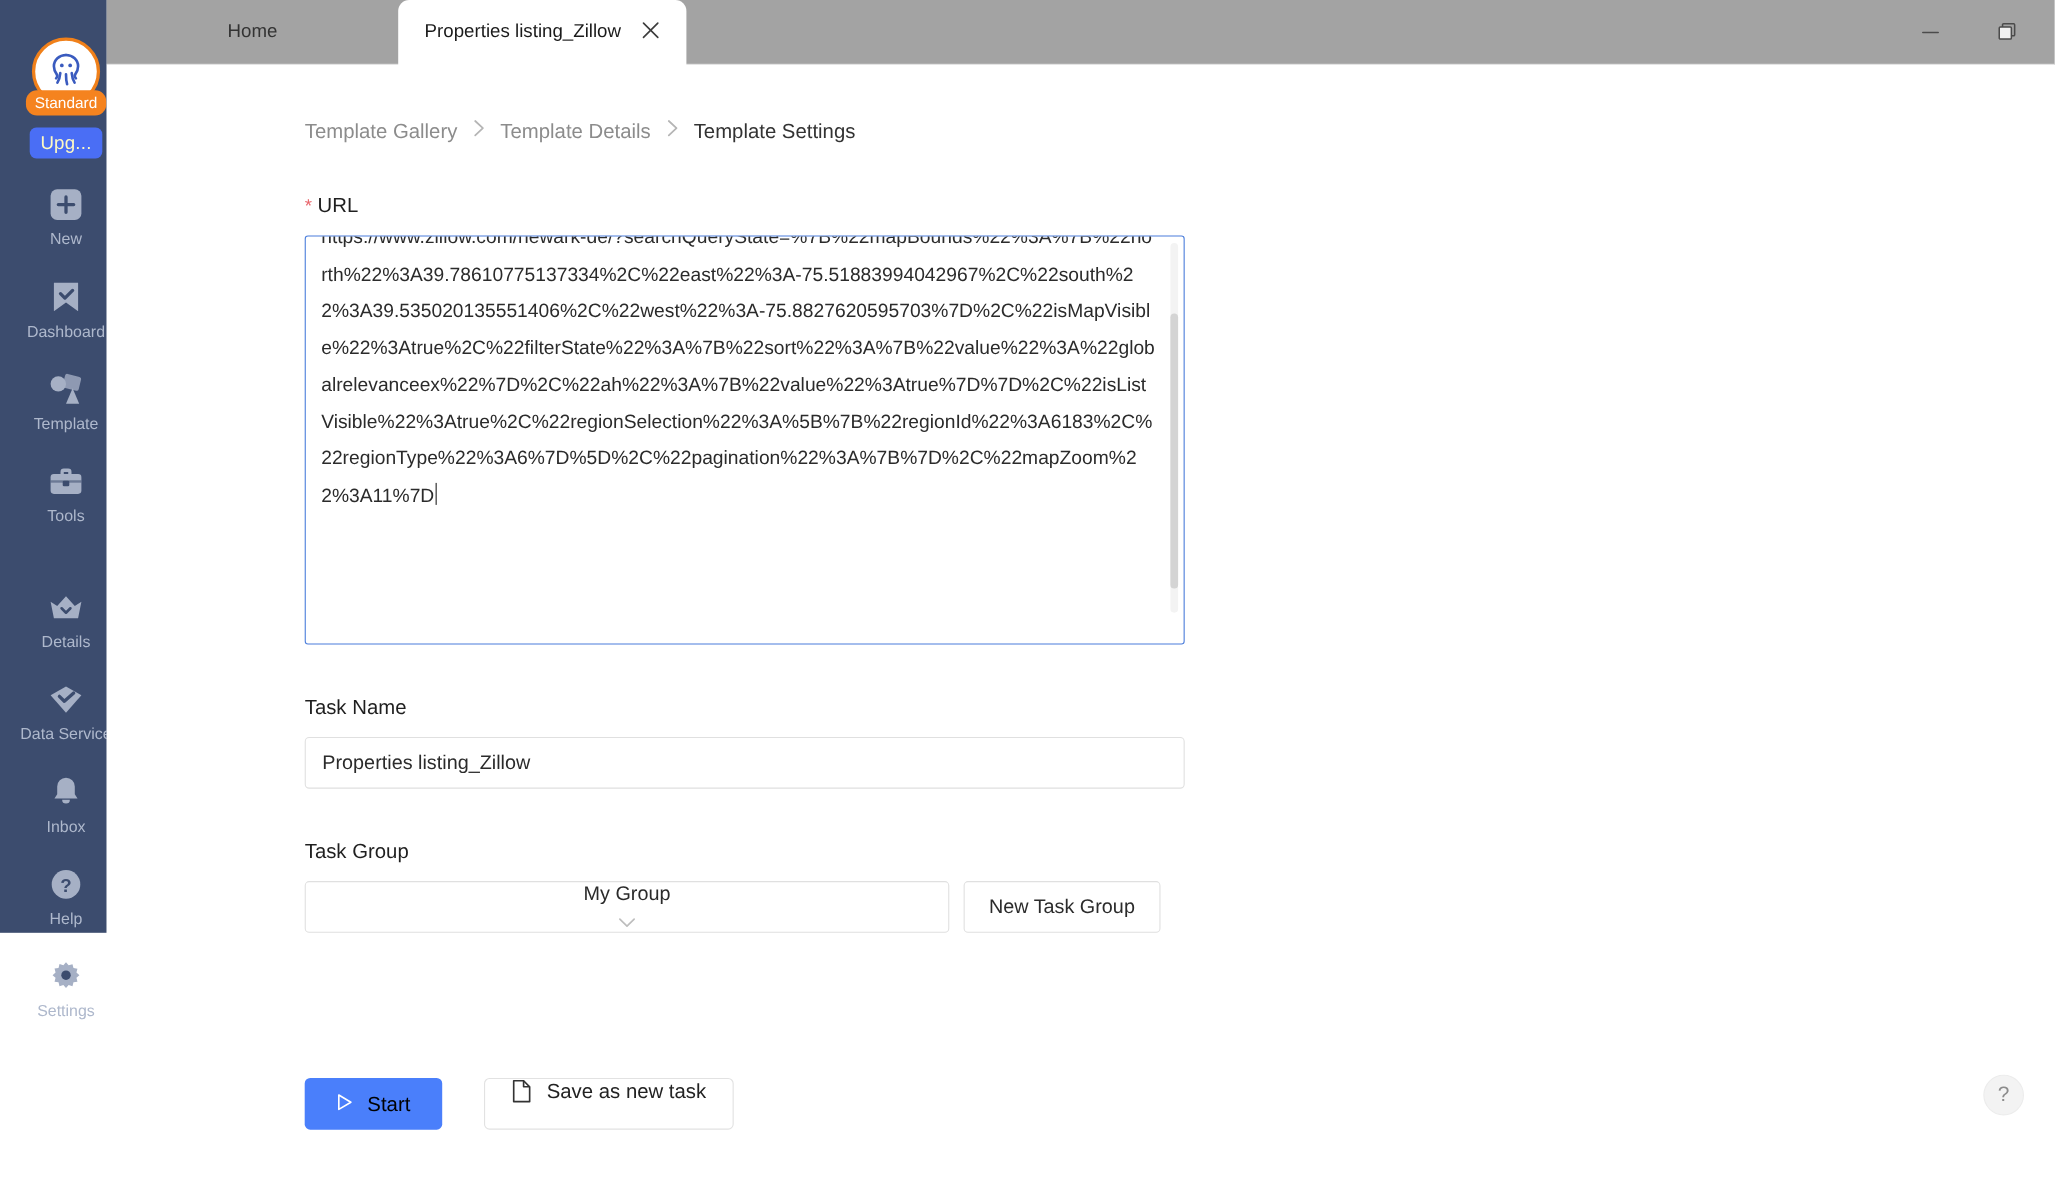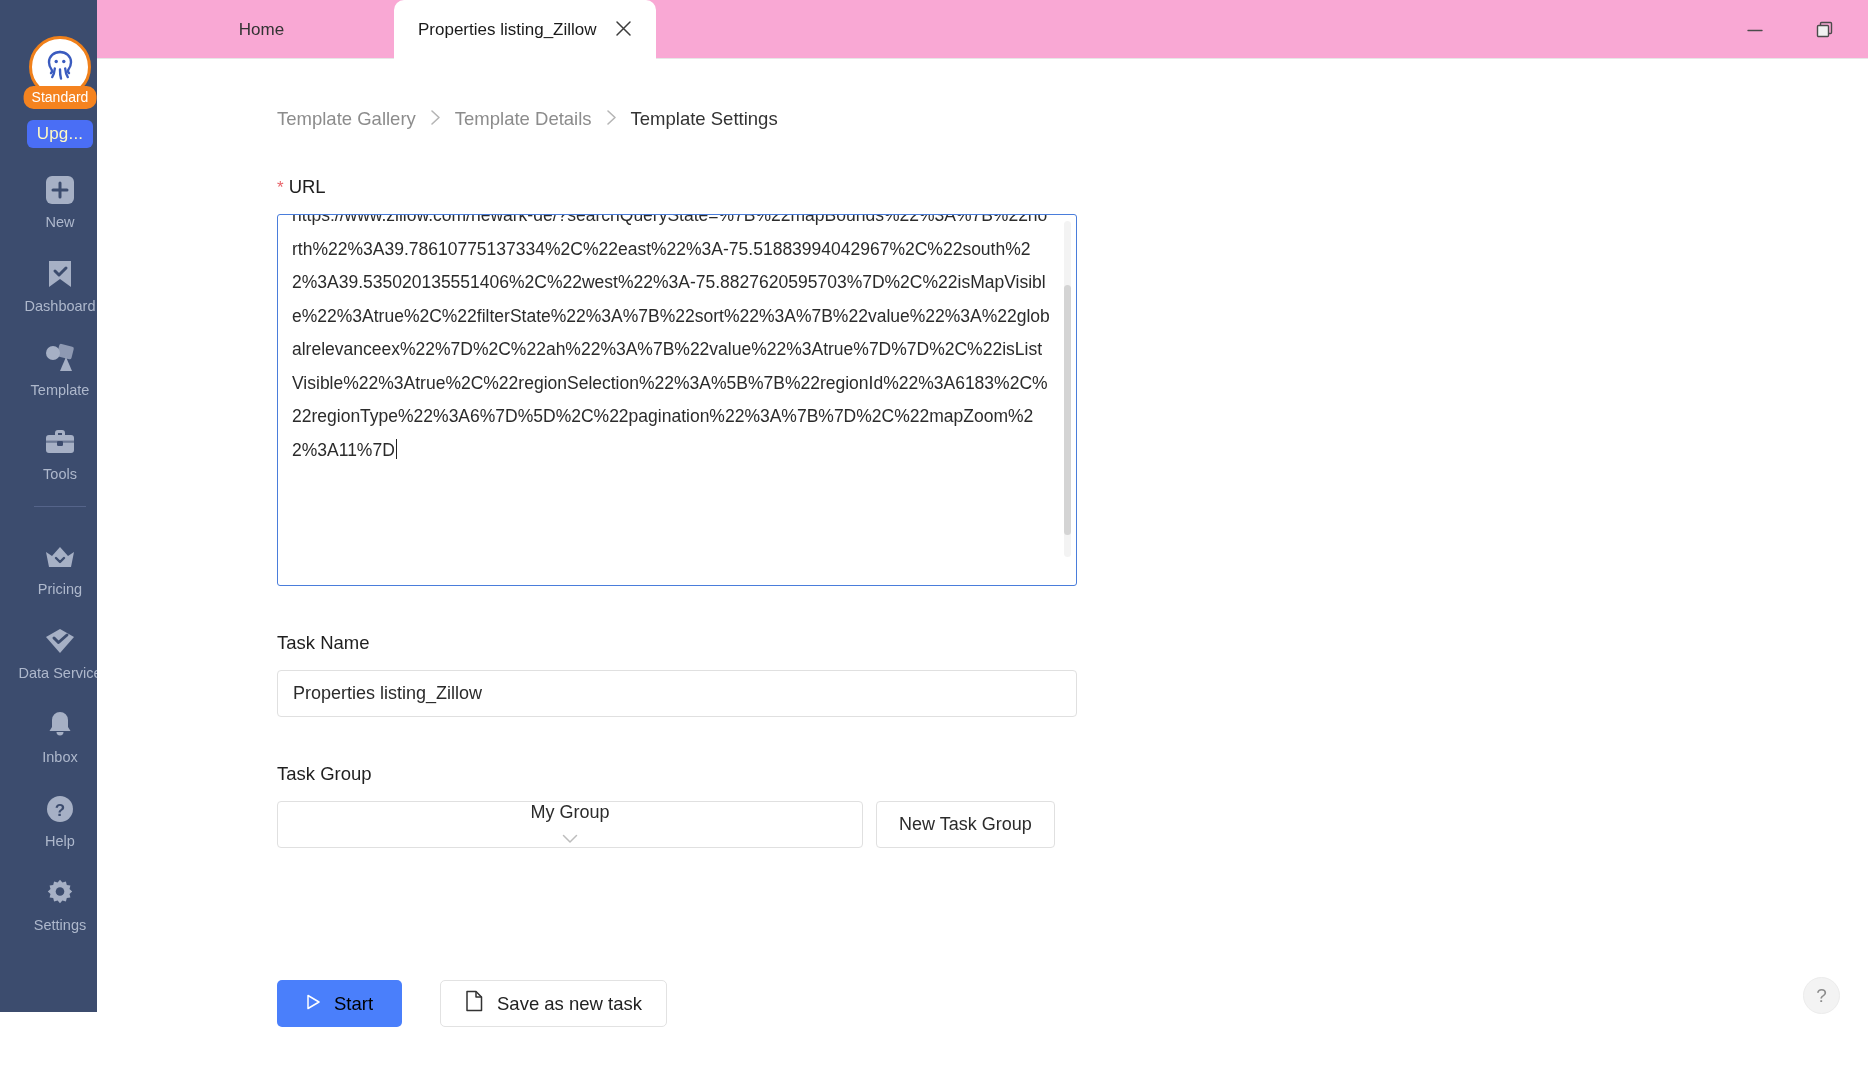--- a/index.html
+++ b/index.html
@@ -7,21 +7,21 @@
     margin: 0; padding: 0;
     width: 1868px; height: 1070px;
     overflow: hidden;
     font-family: "Liberation Sans", sans-serif;
     background: #ffffff;
   }
   .app { display: flex; width: 1868px; height: 1070px; }
 
   
   .sidebar {
-    width: 97px; height: 1012px;
+    width: 97px; height: 848px;
     background: #3c4c6e;
     display: flex; flex-direction: column; align-items: center;
     flex: 0 0 97px;
     position: relative;
     padding-left: 23px;
   }
   .avatar-wrap {
     margin-top: 34px;
     position: relative;
     width: 66px; height: 66px;
@@ -73,26 +73,25 @@
     width: 52px; height: 1px; background: #55648a;
     margin: 24px 0 6px 0;
   }
   .spacer { flex: 1 1 auto; }
 
   
   .right { flex: 1 1 auto; display: flex; flex-direction: column; min-width: 0; }
 
   .tabbar {
     height: 59px;
-    background: #f9a8d4;
-    display: flex; align-items: flex-start;
+    background: #a3a3a3;
+    display: flex; align-items: center;
     position: relative;
     flex: 0 0 59px;
     border-bottom: 1px solid #e7e7e7;
-    padding-left: 32px;
   }
   .tab {
     height: 59px;
     display: flex; align-items: center; justify-content: center;
     font-size: 17px;
     color: #333;
     padding: 0 26px;
     cursor: pointer;
     white-space: nowrap;
   }
@@ -241,21 +240,21 @@
     border-radius: 5px;
     display: flex; align-items: center; justify-content: center;
     gap: 13px;
     font-size: 18.5px;
     cursor: pointer;
   }
   .btn-save {
     height: 47px;
     border: 1px solid #e2e2e2; border-radius: 5px;
     background: #fff;
-    display: flex; align-items: center; justify-content: center;
+    display: flex; justify-content: center;
     gap: 14px;
     padding: 0 24px;
     font-size: 18.5px; color: #222;
     cursor: pointer; white-space: nowrap;
   }
 
   .help-fab {
     position: absolute;
     right: 28px; bottom: 56px;
     width: 37px; height: 37px;
@@ -336,21 +335,21 @@
 
     <div class="nav-sep"></div>
 
     <div class="nav-item">
       <span class="ico">
         <svg width="32" height="26" viewBox="0 0 32 26" aria-hidden="true">
           <path d="M2 8l6 4 8-9 8 9 6-4-3 15H5z" fill="#a6b0c5"></path>
           <path d="M12 14l4 4 4-4" stroke="#3c4c6e" stroke-width="2.4" fill="none" stroke-linecap="round" stroke-linejoin="round"></path>
         </svg>
       </span>
-      <span class="lbl">Pricing</span>
+      <span class="lbl">Details</span>
     </div>
 
     <div class="nav-item">
       <span class="ico">
         <svg width="32" height="28" viewBox="0 0 32 28" aria-hidden="true">
           <path d="M16 2l14 8-14 16L2 10z" fill="#a6b0c5"></path>
           <path d="M10 11l4.5 4.5L23 8" stroke="#3c4c6e" stroke-width="3" fill="none" stroke-linecap="round" stroke-linejoin="round"></path>
         </svg>
       </span>
       <span class="lbl">Data Service</span>

